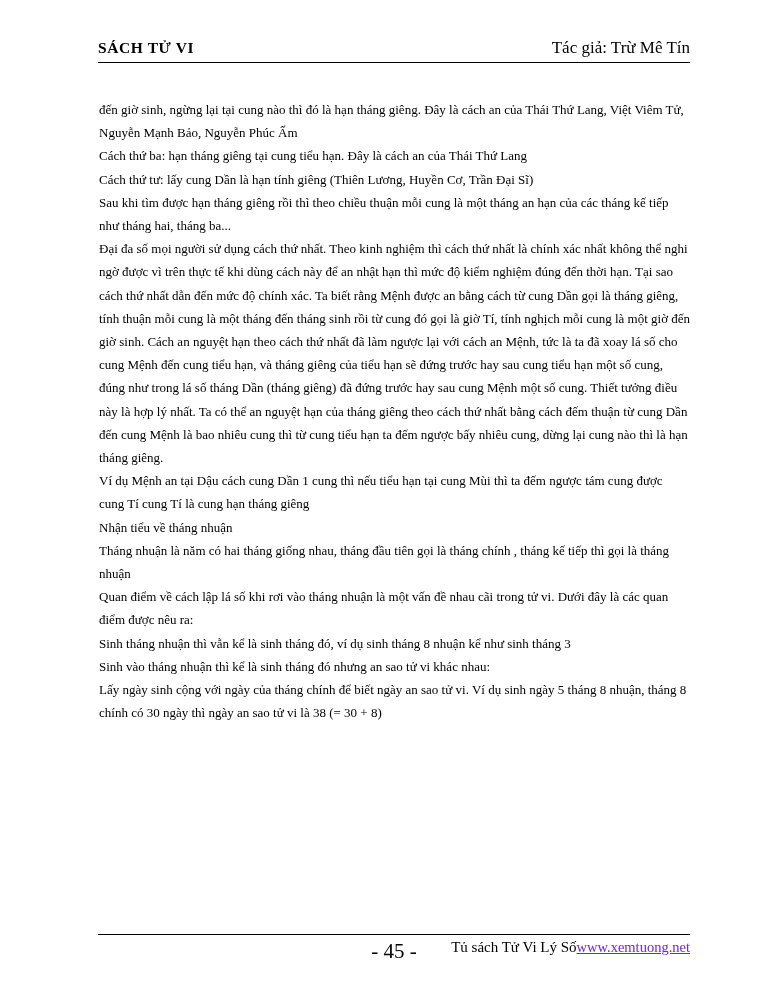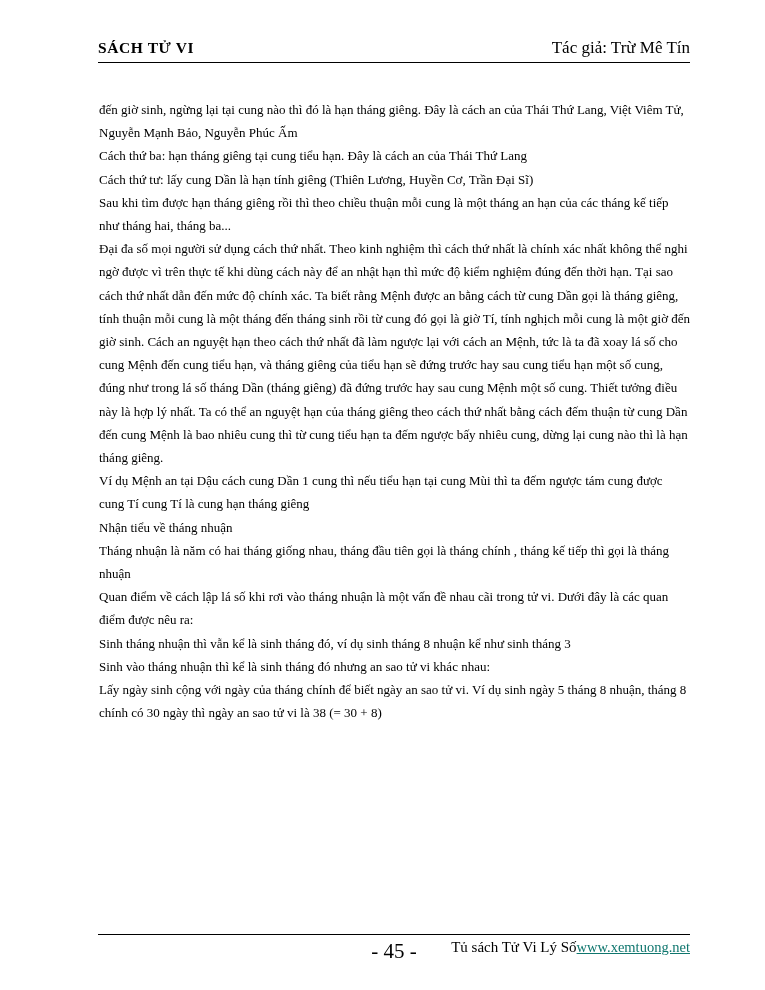--- a/index.html
+++ b/index.html
@@ -77,21 +77,21 @@
   }
   .footer-center {
     position: absolute;
     left: 0;
     right: 0;
     text-align: center;
     font-size: 21px;
   }
   .footer-right a,
   .footer-right {
-    color: #0f766e;
+    color: #6d28d9;
     text-decoration: underline;
     font-size: 14.5px;
   }
   .footer-left {
     font-size: 15px;
   }
 </style>
 </head>
 <body>
 

